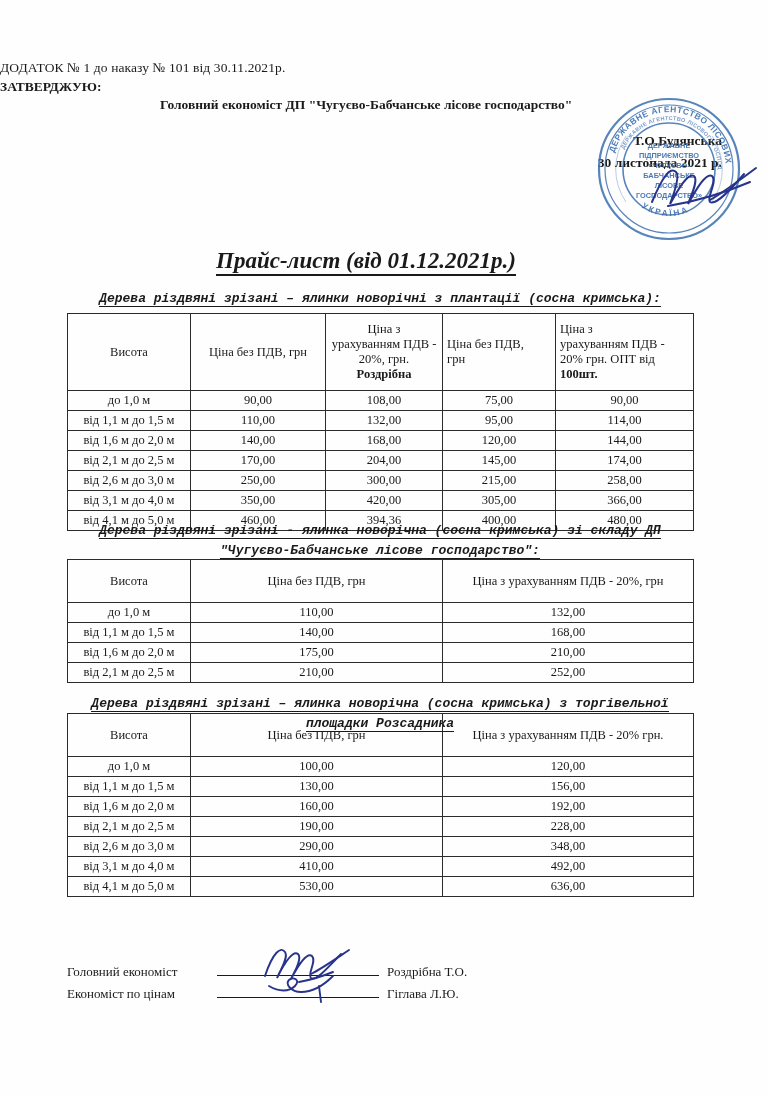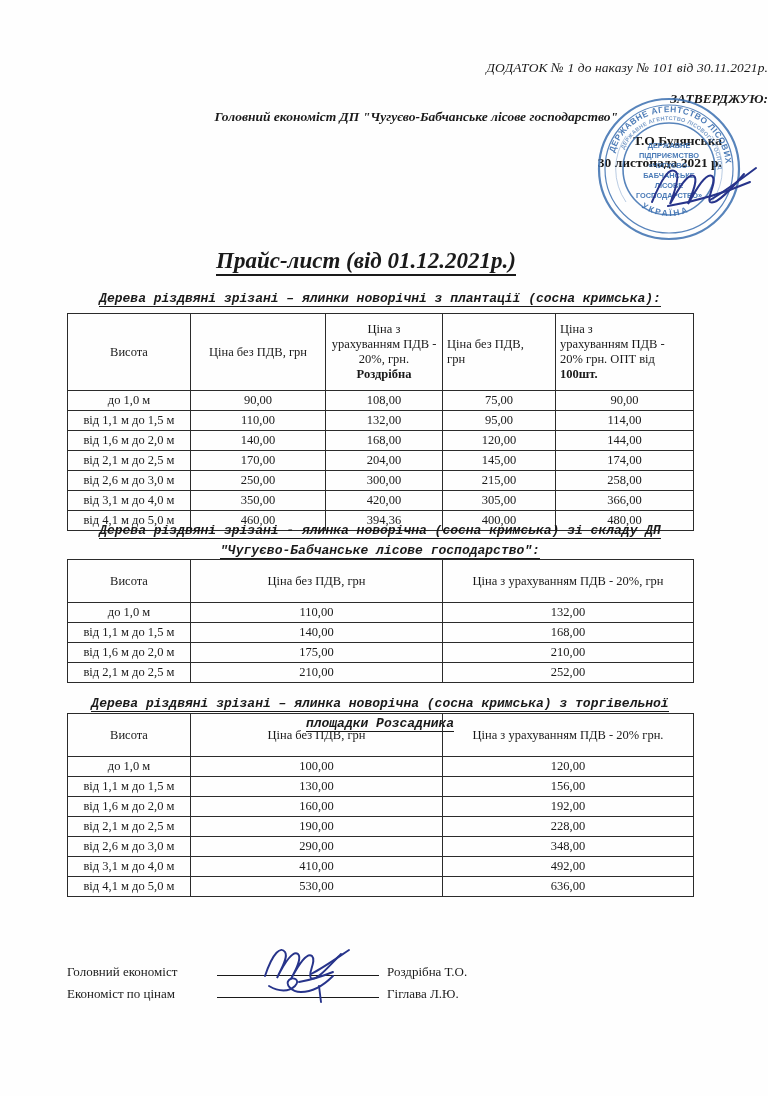--- a/index.html
+++ b/index.html
@@ -21,31 +21,30 @@
     height: 1096px;
     box-sizing: border-box;
   }
 
   
   .header-block {
     position: absolute;
     left: 0;
     top: 60px;
     width: 768px;
-    text-align: right;
-    font-style: italic;
+    text-align: left;
   }
   .doc-ref {
     font-size: 13.5px;
     letter-spacing: 0.1px;
   }
   .approve-word {
     font-size: 13.5px;
     font-weight: bold;
-    margin-top: 15px;
+    margin-top: 3px;
   }
   .approver-line {
     font-size: 13.5px;
     font-weight: bold;
     line-height: 1.55;
     padding: 0 150px 0 160px;
   }
   .signer-name {
     position: absolute;
     top: 130px;

